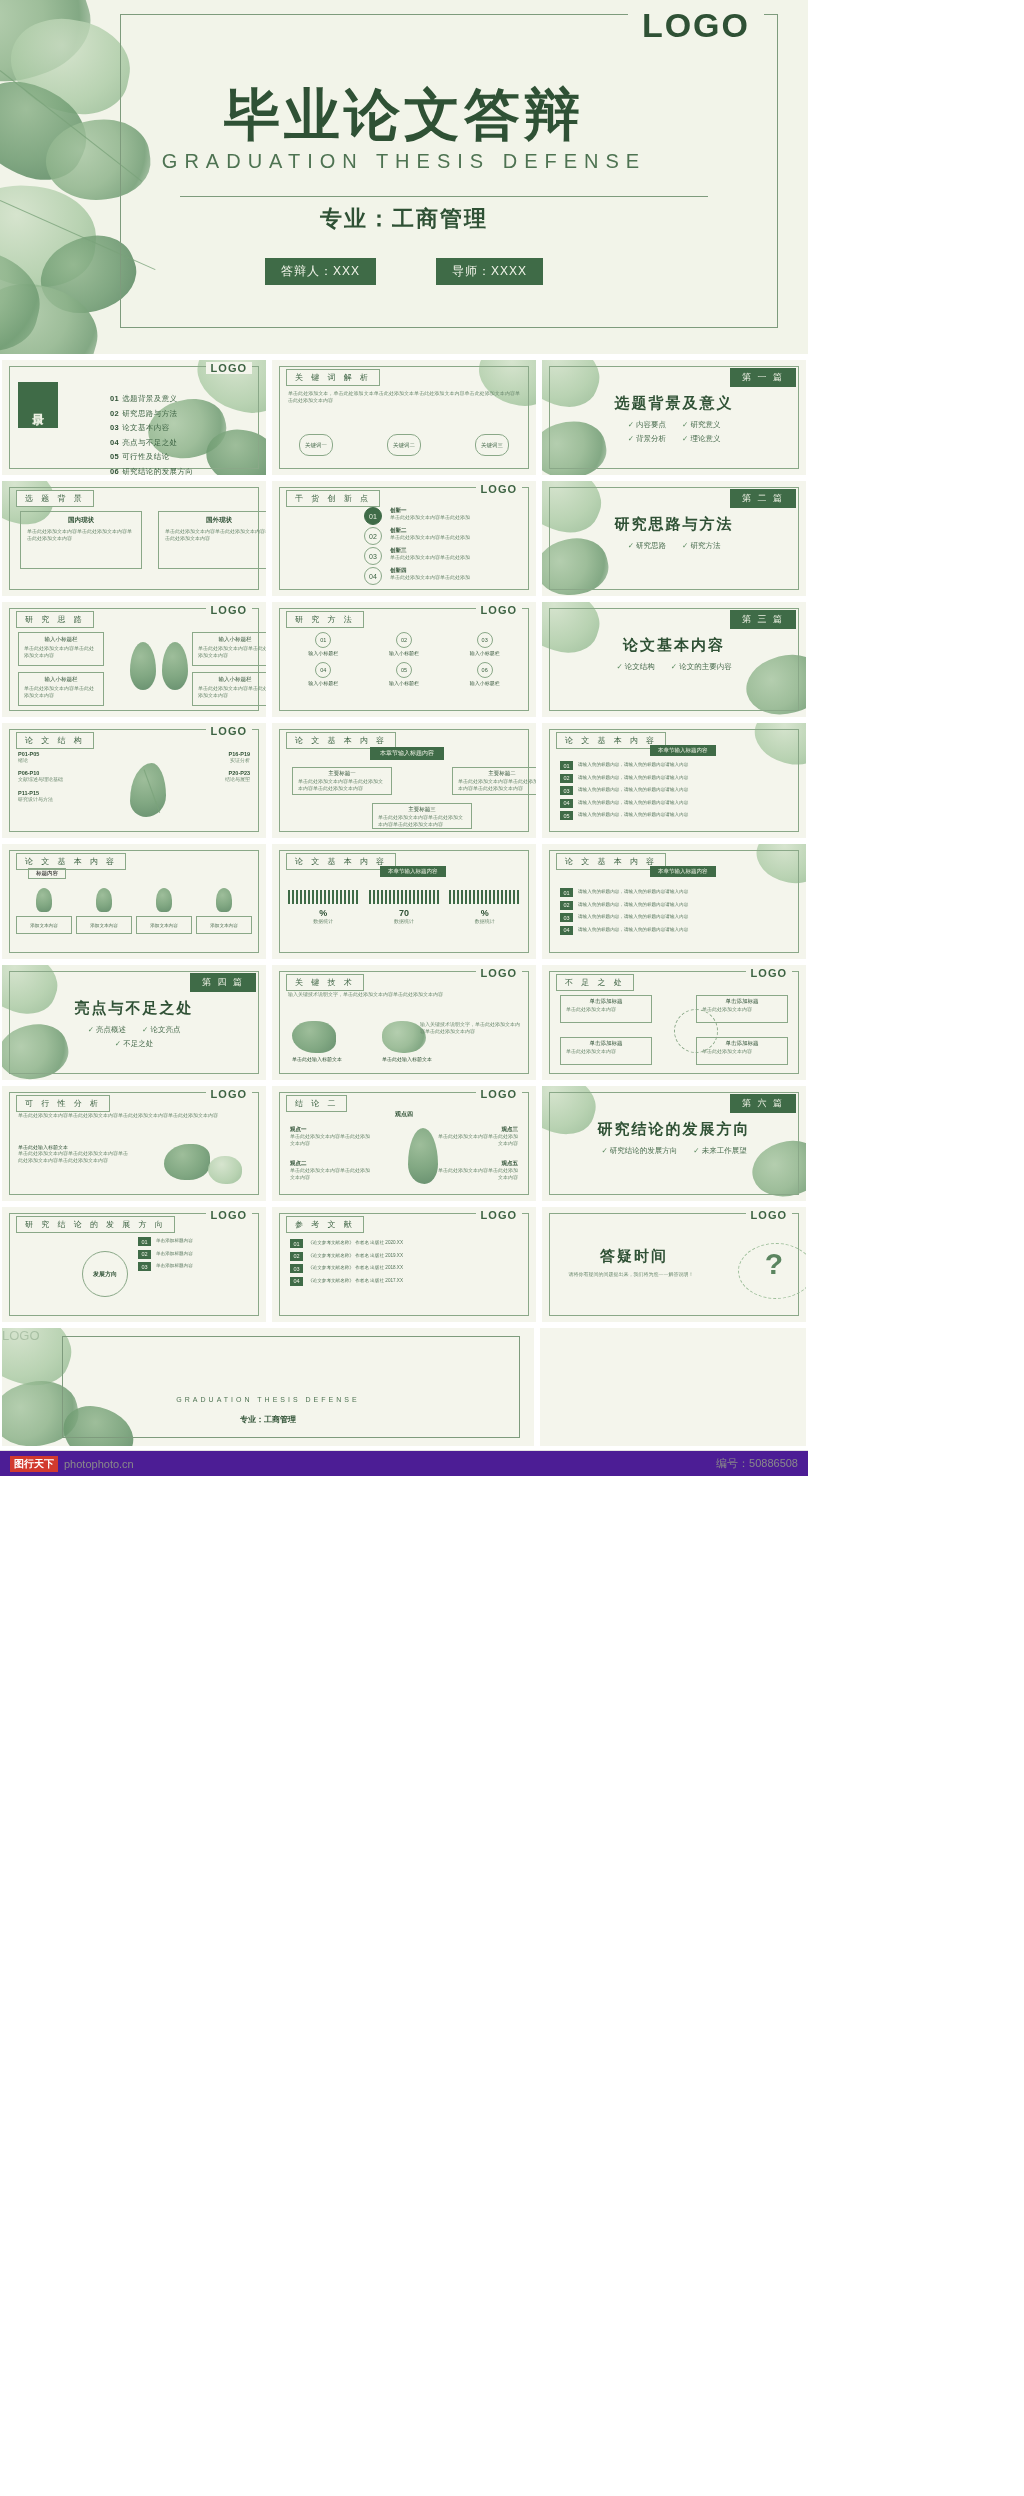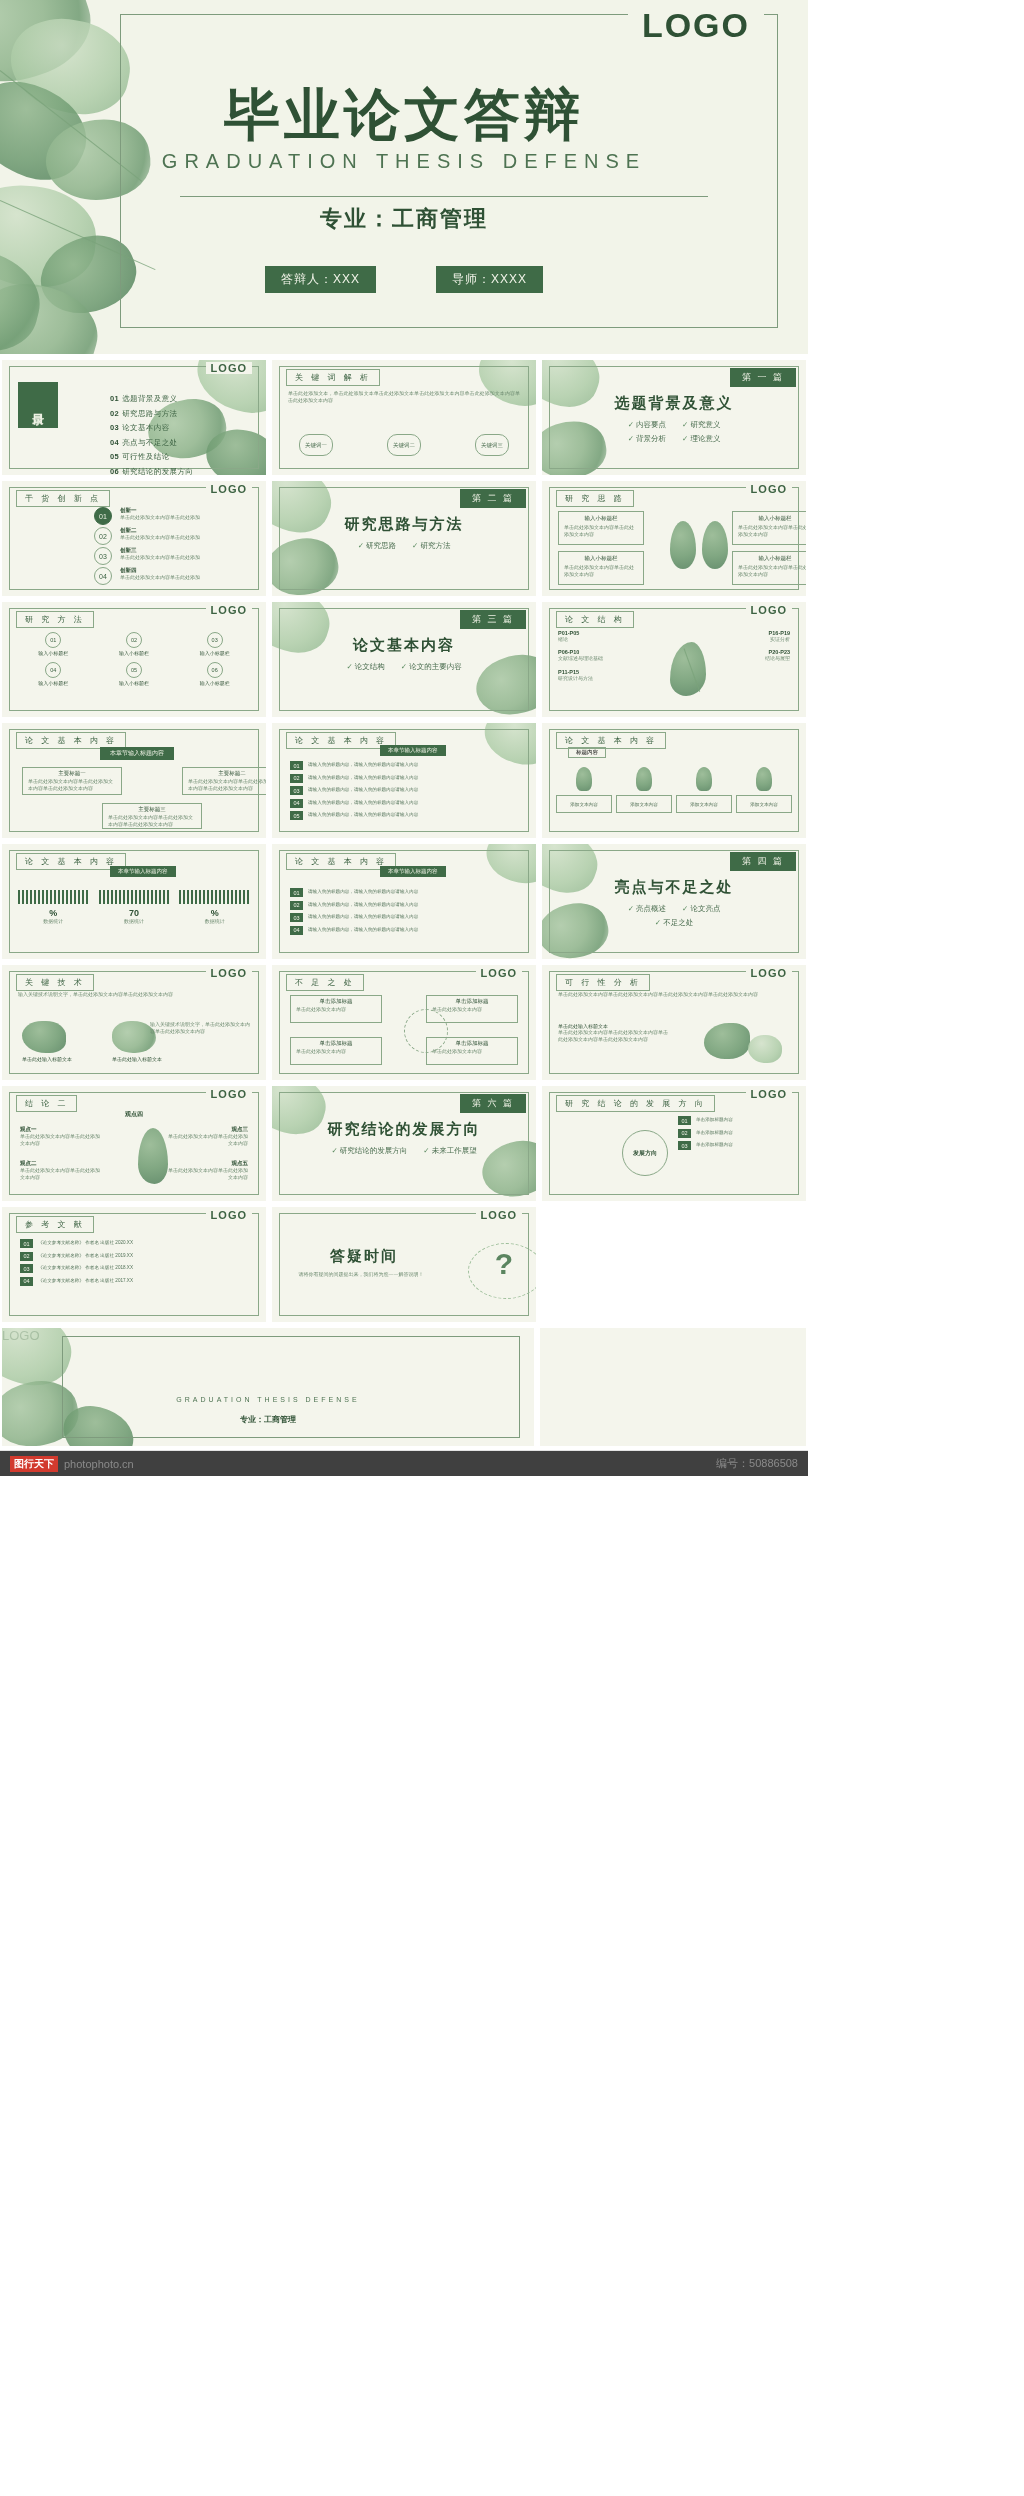--- a/index.html
+++ b/index.html
@@ -61,21 +61,21 @@
   .hero .rule {
     position: absolute; top: 196px; height: 1px; background: #7e9b7d; width: 300px;
   }
   .hero .rule.l { left: 180px; }
   .hero .rule.r { right: 100px; }
   .hero .major {
     position: absolute; left: 0; right: 0; top: 204px; text-align: center;
     font-size: 22px; font-weight: 700; color: #2f5135; letter-spacing: 2px;
   }
   .hero .tags {
-    position: absolute; left: 0; right: 0; top: 266px;
+    position: absolute; left: 0; right: 0; top: 258px;
     display: flex; justify-content: center; gap: 60px;
   }
   .hero .tag {
     background: #3f6b47; color: #f2f4e9; font-size: 12px;
     padding: 5px 16px; letter-spacing: 1px; white-space: nowrap;
   }
 
   
   .grid {
     display: grid;
@@ -158,21 +158,21 @@
   .numrow .t { flex: 1; font-size: 4.6px; color: #54745a; line-height: 1.35; }
 
   
   .qmark {
     position: absolute; left: 50%; top: 52px; transform: translateX(-50%);
     font-size: 30px; color: #5b8560; font-weight: 700;
   }
 
   
   .credit {
-    height: 26px; background: #404040; display: flex; align-items: center;
+    height: 26px; background: #4c1d95; display: flex; align-items: center;
     justify-content: space-between; padding: 0 10px;
     font-size: 11px; color: #8a8a8a; border-top: 1px solid #e3e3e3;
   }
   .credit .left { display: flex; align-items: center; gap: 6px; }
   .credit .mark {
     background: #d23a2e; color: #fff; font-size: 10px; padding: 1px 4px; font-weight: 700;
   }
 
   
   .finalrow { display: grid; grid-template-columns: 2fr 1fr; gap: 6px; padding: 6px 2px 4px 2px; background:#fff;}
@@ -257,20 +257,33 @@
       <div class="bullets">
         <span>内容要点</span>
         <span>研究意义</span>
       </div>
       <div class="bullets" style="top:74px">
         <span>背景分析</span>
         <span>理论意义</span>
       </div>
     </div>
 
+    <div class="mini">
+      <div class="blob pale" style="left:-18px;top:-12px;width:70px;height:54px;transform:rotate(12deg)"></div>
+      <div class="mframe"></div>
+      <div class="tagbox">选 题 背 景</div>
+      <div class="obox" style="left:18px;top:30px;width:122px;height:58px">
+        <div style="font-size:6.5px;text-align:center;margin-top:4px;color:#2f5135;font-weight:700">国内现状</div>
+        <div class="tiny" style="padding:3px 6px">单击此处添加文本内容单击此处添加文本内容单击此处添加文本内容</div>
+      </div>
+      <div class="obox" style="left:156px;top:30px;width:122px;height:58px">
+        <div style="font-size:6.5px;text-align:center;margin-top:4px;color:#2f5135;font-weight:700">国外现状</div>
+        <div class="tiny" style="padding:3px 6px">单击此处添加文本内容单击此处添加文本内容单击此处添加文本内容</div>
+      </div>
+    </div>
 
     <div class="mini">
       <div class="mframe"></div>
       <div class="mlogo">LOGO</div>
       <div class="tagbox">干 货 创 新 点</div>
       <div style="position:absolute;left:92px;top:26px">
         <div class="circ fill" style="position:relative;width:18px;height:18px;margin-bottom:2px">01</div>
         <div class="circ" style="position:relative;width:18px;height:18px;margin-bottom:2px">02</div>
         <div class="circ" style="position:relative;width:18px;height:18px;margin-bottom:2px">03</div>
         <div class="circ" style="position:relative;width:18px;height:18px">04</div>

